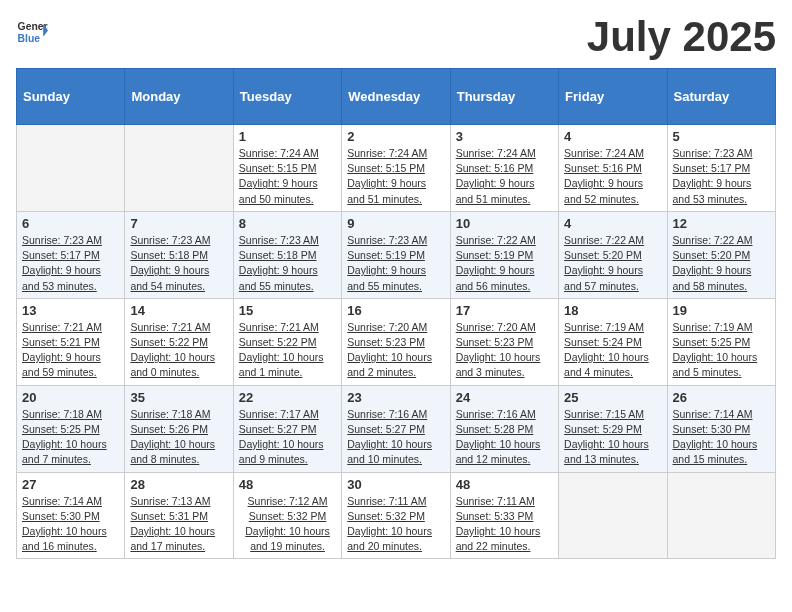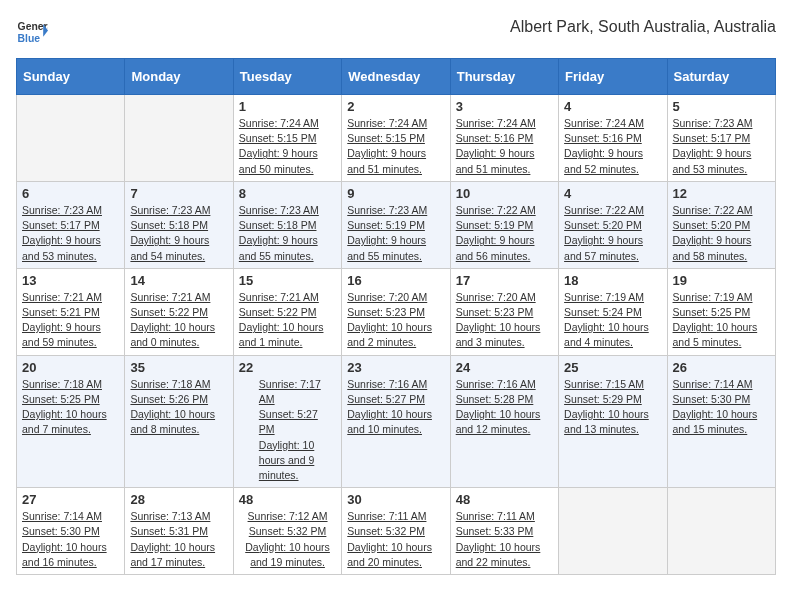--- a/index.html
+++ b/index.html
@@ -42,21 +42,21 @@
     .calendar {
       width: 100%;
       border-collapse: collapse;
       border: 1px solid #ccc;
     }
     .calendar th {
       background-color: #3a7bc8;
       color: #fff;
       font-size: 13px;
       font-weight: bold;
-      padding: 10px 6px;
+      padding: 20px 6px;
       border: 1px solid #2a6ab7;
       text-align: left;
     }
     .calendar td {
       border: 1px solid #ccc;
       vertical-align: top;
       padding: 4px 5px;
       font-size: 11px;
       color: #333;
       width: 108px;
@@ -92,21 +92,21 @@
 
 <div class="header">
   <div class="logo">
     <svg class="logo-icon" viewBox="0 0 40 40" xmlns="http://www.w3.org/2000/svg">
       <text x="2" y="18" font-size="13" font-weight="bold" fill="#333" font-family="Arial">General</text>
       <text x="2" y="32" font-size="13" font-weight="bold" fill="#3a7bc8" font-family="Arial">Blue</text>
       <polygon points="34,10 40,18 34,26" fill="#3a7bc8"></polygon>
     </svg>
   </div>
   <div class="title-area">
-    <div class="subtitle">Albert Park, South Australia, Australia</div>
+    <div class="month-title">July 2025</div>
   </div>
 </div>
 
 <table class="calendar">
   <thead>
     <tr>
     <th>Sunday</th>
         <th>Monday</th>
         <th>Tuesday</th>
         <th>Wednesday</th>
@@ -246,21 +246,21 @@
 Daylight: 10 hours and 7 minutes.</div>
         </td>
         <td>
           <div class="day-number">35</div>
           <div class="day-info" style="white-space: pre-line;">Sunrise: 7:18 AM
 Sunset: 5:26 PM
 Daylight: 10 hours and 8 minutes.</div>
         </td>
         <td>
           <div class="day-number">22</div>
-          <div class="day-info" style="white-space: pre-line; margin-left: 20px;">Sunrise: 7:17 AM
+          <div class="day-info" style="white-space: pre-line;">Sunrise: 7:17 AM
 Sunset: 5:27 PM
 Daylight: 10 hours and 9 minutes.</div>
         </td>
         <td>
           <div class="day-number">23</div>
           <div class="day-info" style="white-space: pre-line;">Sunrise: 7:16 AM
 Sunset: 5:27 PM
 Daylight: 10 hours and 10 minutes.</div>
         </td>
         <td>

